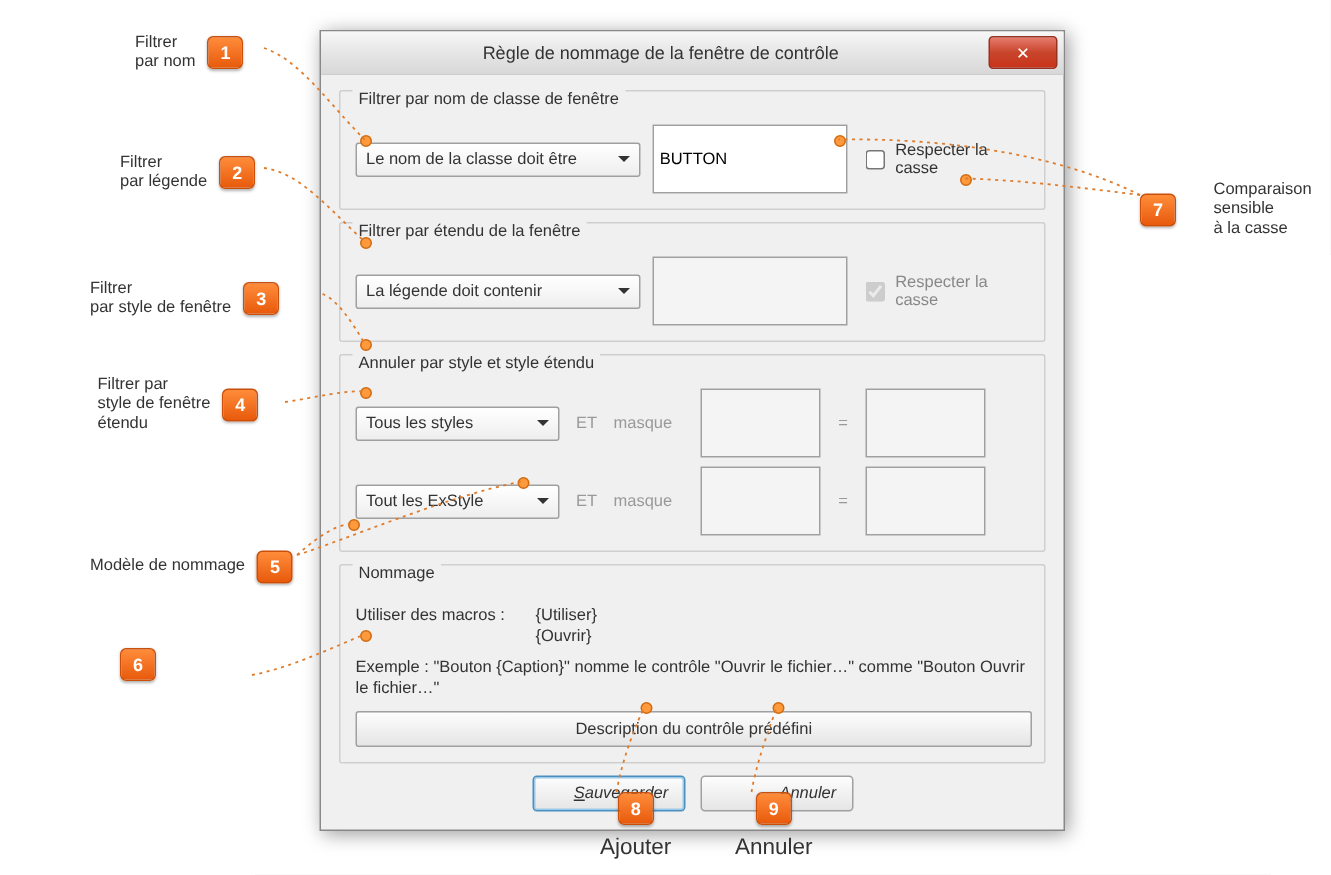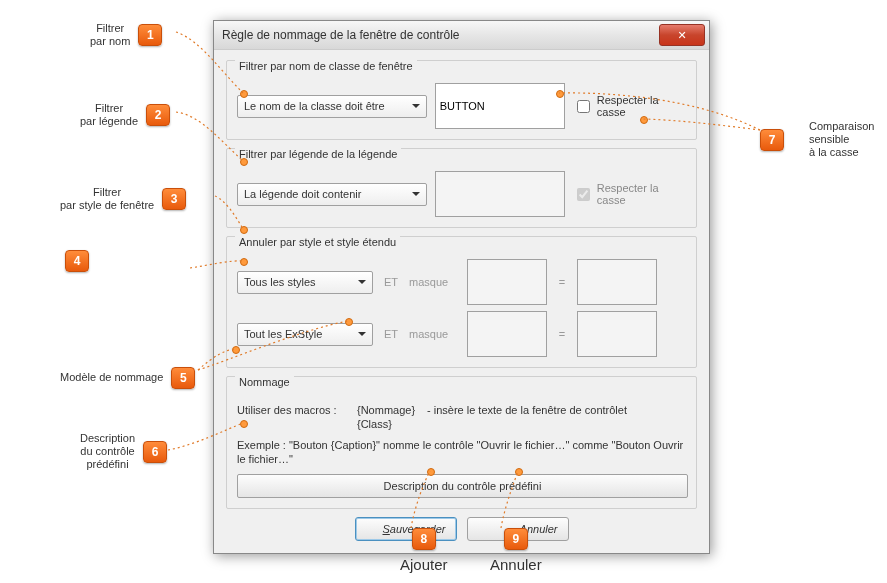--- a/index.html
+++ b/index.html
@@ -23,21 +23,21 @@
   }
   .titlebar {
     height: 28px;
     background: linear-gradient(to bottom, #f7f7f7 0%, #e6e6e6 50%, #d8d8d8 100%);
     border-bottom: 1px solid #ccc;
     display: flex;
     align-items: center;
     padding: 0 0 0 8px;
     color: #333;
   }
-  .titlebar .title { flex: 1; font-size: 12px; }
+  .titlebar .title { flex: 1; font-size: 12px; text-align: center; }
   .close-btn {
     width: 44px;
     height: 20px;
     margin-right: 4px;
     background: linear-gradient(to bottom, #e67b6c 0%, #c8452c 50%, #c8341a 100%);
     border: 1px solid #963224;
     border-radius: 3px;
     color: #fff;
     display: flex;
     align-items: center;
@@ -133,21 +133,21 @@
     position: absolute;
     display: flex;
     align-items: center;
     gap: 8px;
   }
   .callout.left { flex-direction: row; }
   .callout.right { flex-direction: row-reverse; gap: 25px; }
   .callout .txt {
     font-size: 11px;
     color: #333;
-    text-align: center;
+    text-align: left;
     line-height: 1.2;
     white-space: pre;
   }
   .callout.right .txt { text-align: left; }
   .badge {
     width: 22px;
     height: 20px;
     background: linear-gradient(to bottom, #ff8c3a 0%, #e85a0c 100%);
     border: 1px solid #c94f0a;
     border-radius: 4px;
@@ -185,21 +185,21 @@
         </div>
         <input type="text" style="width: 120px;" value="BUTTON">
         <label class="chk">
           <input type="checkbox" style="">
           <span>Respecter la casse</span>
         </label>
       </div>
     </div>
 
     <div class="group">
-      <span class="group-title">Filtrer par légende de la légende</span>
+      <span class="group-title">Filtrer par étendu de la fenêtre</span>
       <div class="row">
         <div class="select" style="width:170px">
           <span>La légende doit contenir</span>
         </div>
         <input type="text" style="width: 120px;" disabled="">
         <label class="chk disabled">
           <input type="checkbox" checked="" disabled="" style="">
           <span>Respecter la casse</span>
         </label>
       </div>
@@ -227,26 +227,25 @@
         <span class="eq-lbl">=</span>
         <input type="text" style="width: 70px;" disabled="">
       </div>
     </div>
 
     <div class="group">
       <span class="group-title">Nommage</span>
       <div class="macro-text" style="margin:4px 0 6px 0;">
         <div style="display:flex;">
           <span style="width:120px">Utiliser des macros :</span>
-          <span style="width:70px">{Nommage}</span>
-          <span>- insère le texte de la fenêtre de contrôlet</span>
+          <span style="width:70px">{Utiliser}</span>
         </div>
         <div style="display:flex;">
           <span style="width:120px"></span>
-          <span style="width:70px">{Class}</span>
+          <span style="width:70px">{Ouvrir}</span>
         </div>
       </div>
       <div class="macro-text" style="margin-bottom:8px">Exemple : "Bouton {Caption}" nomme le contrôle "Ouvrir le fichier…" comme "Bouton Ouvrir le fichier…"</div>
       <div class="wide-btn">
         <span>Description du contrôle prédéfini</span>
       </div>
     </div>
 
     <div class="dlg-buttons">
       <div class="btn default">
@@ -269,30 +268,30 @@
   <span class="txt">Filtrer
 par légende</span>
   <span class="badge">2</span>
 </div>
 <div class="callout left" style="left:60px; top:186px;">
   <span class="txt">Filtrer
 par style de fenêtre</span>
   <span class="badge">3</span>
 </div>
 <div class="callout left" style="left:65px; top:250px;">
+  <span class="txt">Filtrer par
+style de fenêtre
+étendu</span>
   <span class="badge">4</span>
 </div>
 <div class="callout left" style="left:60px; top:367px;">
   <span class="txt">Modèle de nommage</span>
   <span class="badge">5</span>
 </div>
 <div class="callout left" style="left:80px; top:432px;">
-  <span class="txt">Description
-du contrôle
-prédéfini</span>
   <span class="badge">6</span>
 </div>
 
 <div class="callout right" style="left:760px; top:120px;">
   <span class="txt">Comparaison
 sensible
 à la casse</span>
   <span class="badge">7</span>
 </div>
 

